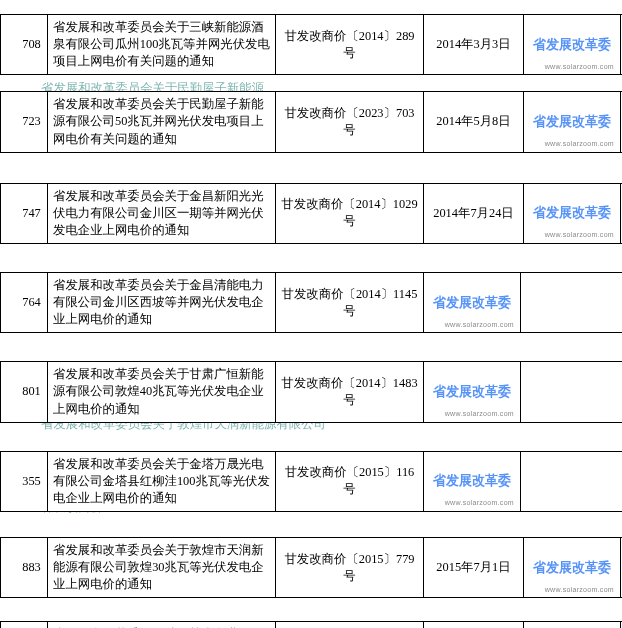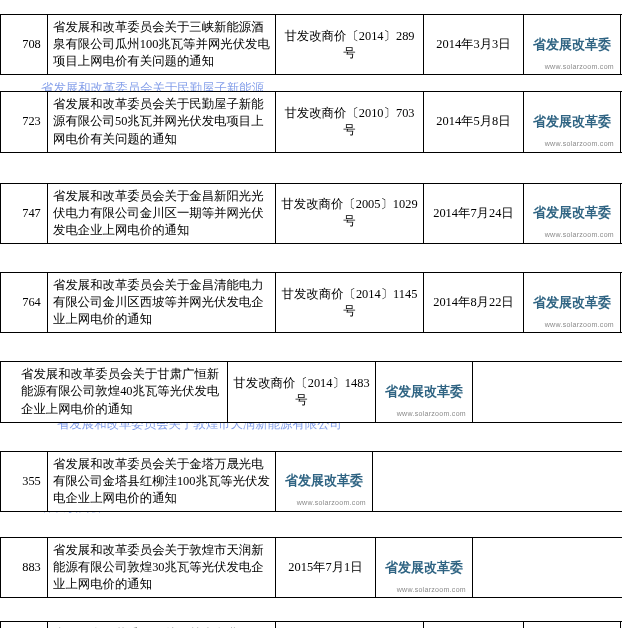--- a/index.html
+++ b/index.html
@@ -76,21 +76,21 @@
     width:97px;
     flex:none;
     justify-content:center;
     position:relative;
     overflow:hidden;
   }
   .seal-text{
     font-family:"Liberation Sans","DejaVu Sans",sans-serif;
     font-weight:bold;
     font-size:13px;
-    color:#0c4a6e;
+    color:#3b82f6;
     letter-spacing:0px;
     opacity:.85;
     transform:scaleY(1.05);
     white-space:nowrap;
   }
   .seal-sub{
     position:absolute;
     right:6px;
     bottom:3px;
     font-family:"Liberation Sans","DejaVu Sans",sans-serif;
@@ -99,39 +99,39 @@
     letter-spacing:.3px;
     white-space:nowrap;
   }
   
   .ghost{
     position:absolute;
     left:36px;
     width:540px;
     height:16px;
     overflow:hidden;
-    color:#1d4ed8;
+    color:#0f766e;
     font-size:12.4px;
     z-index:1;
     white-space:nowrap;
     opacity:.55;
   }
   .ghost .gt{position:absolute;left:5px;top:-2px;}
 </style>
 </head>
 <body>
 
 <div id="sheet">
 
   <div class="watermark">阳光工匠光伏网</div>
 
   <div class="ghost" style="top:68px;">
     <span class="gt">省发展和改革委员会关于民勤屋子新能源</span>
   </div>
-  <div class="ghost" style="top:404px;margin-left:16px;">
+  <div class="ghost" style="top:404px;">
     <span class="gt">省发展和改革委员会关于敦煌市天润新能源有限公司</span>
   </div>
   <div class="ghost" style="top:487px;">
     <span class="gt">甘发改商价</span>
   </div>
 
   <div class="rows">
 
     <div class="row" style="margin-top:14px;">
       <div class="cell c-num">708</div>
@@ -140,71 +140,73 @@
       <div class="cell c-date">2014年3月3日</div>
       <div class="cell c-seal">
         <span class="seal-text">省发展改革委</span>
         <span class="seal-sub">www.solarzoom.com</span>
       </div>
     </div>
 
     <div class="row" style="margin-top:16px;">
       <div class="cell c-num">723</div>
       <div class="cell c-title">省发展和改革委员会关于民勤屋子新能源有限公司50兆瓦并网光伏发电项目上网电价有关问题的通知</div>
-      <div class="cell c-doc">甘发改商价〔2010〕703号</div>
+      <div class="cell c-doc">甘发改商价〔2023〕703号</div>
       <div class="cell c-date">2014年5月8日</div>
       <div class="cell c-seal">
         <span class="seal-text">省发展改革委</span>
         <span class="seal-sub">www.solarzoom.com</span>
       </div>
     </div>
 
     <div class="row" style="margin-top:30px;">
       <div class="cell c-num">747</div>
       <div class="cell c-title">省发展和改革委员会关于金昌新阳光光伏电力有限公司金川区一期等并网光伏发电企业上网电价的通知</div>
-      <div class="cell c-doc">甘发改商价〔2005〕1029号</div>
+      <div class="cell c-doc">甘发改商价〔2014〕1029号</div>
       <div class="cell c-date">2014年7月24日</div>
       <div class="cell c-seal">
         <span class="seal-text">省发展改革委</span>
         <span class="seal-sub">www.solarzoom.com</span>
       </div>
     </div>
 
     <div class="row" style="margin-top:28px;">
       <div class="cell c-num">764</div>
       <div class="cell c-title">省发展和改革委员会关于金昌清能电力有限公司金川区西坡等并网光伏发电企业上网电价的通知</div>
       <div class="cell c-doc">甘发改商价〔2014〕1145号</div>
-      <div class="cell c-date">2014年8月22日</div>
       <div class="cell c-seal">
         <span class="seal-text">省发展改革委</span>
         <span class="seal-sub">www.solarzoom.com</span>
       </div>
     </div>
 
     <div class="row" style="margin-top:28px;">
+      <div class="cell c-num">801</div>
       <div class="cell c-title">省发展和改革委员会关于甘肃广恒新能源有限公司敦煌40兆瓦等光伏发电企业上网电价的通知</div>
       <div class="cell c-doc">甘发改商价〔2014〕1483号</div>
       <div class="cell c-seal">
         <span class="seal-text">省发展改革委</span>
         <span class="seal-sub">www.solarzoom.com</span>
       </div>
     </div>
 
     <div class="row" style="margin-top:28px;">
       <div class="cell c-num">355</div>
       <div class="cell c-title">省发展和改革委员会关于金塔万晟光电有限公司金塔县红柳洼100兆瓦等光伏发电企业上网电价的通知</div>
+      <div class="cell c-doc">甘发改商价〔2015〕116号</div>
       <div class="cell c-seal">
         <span class="seal-text">省发展改革委</span>
         <span class="seal-sub">www.solarzoom.com</span>
       </div>
     </div>
 
     <div class="row" style="margin-top:25px;">
       <div class="cell c-num">883</div>
       <div class="cell c-title">省发展和改革委员会关于敦煌市天润新能源有限公司敦煌30兆瓦等光伏发电企业上网电价的通知</div>
+      <div class="cell c-doc">甘发改商价〔2015〕779号</div>
       <div class="cell c-date">2015年7月1日</div>
       <div class="cell c-seal">
         <span class="seal-text">省发展改革委</span>
         <span class="seal-sub">www.solarzoom.com</span>
       </div>
     </div>
 
     <div class="row" style="margin-top:23px;">
       <div class="cell c-num">850</div>
       <div class="cell c-title">省发展和改革委员会关于甘肃兴业绿色能源科技有限公司民勤红沙岗一期49.5兆瓦光伏发电企业上网电价的通知</div>

